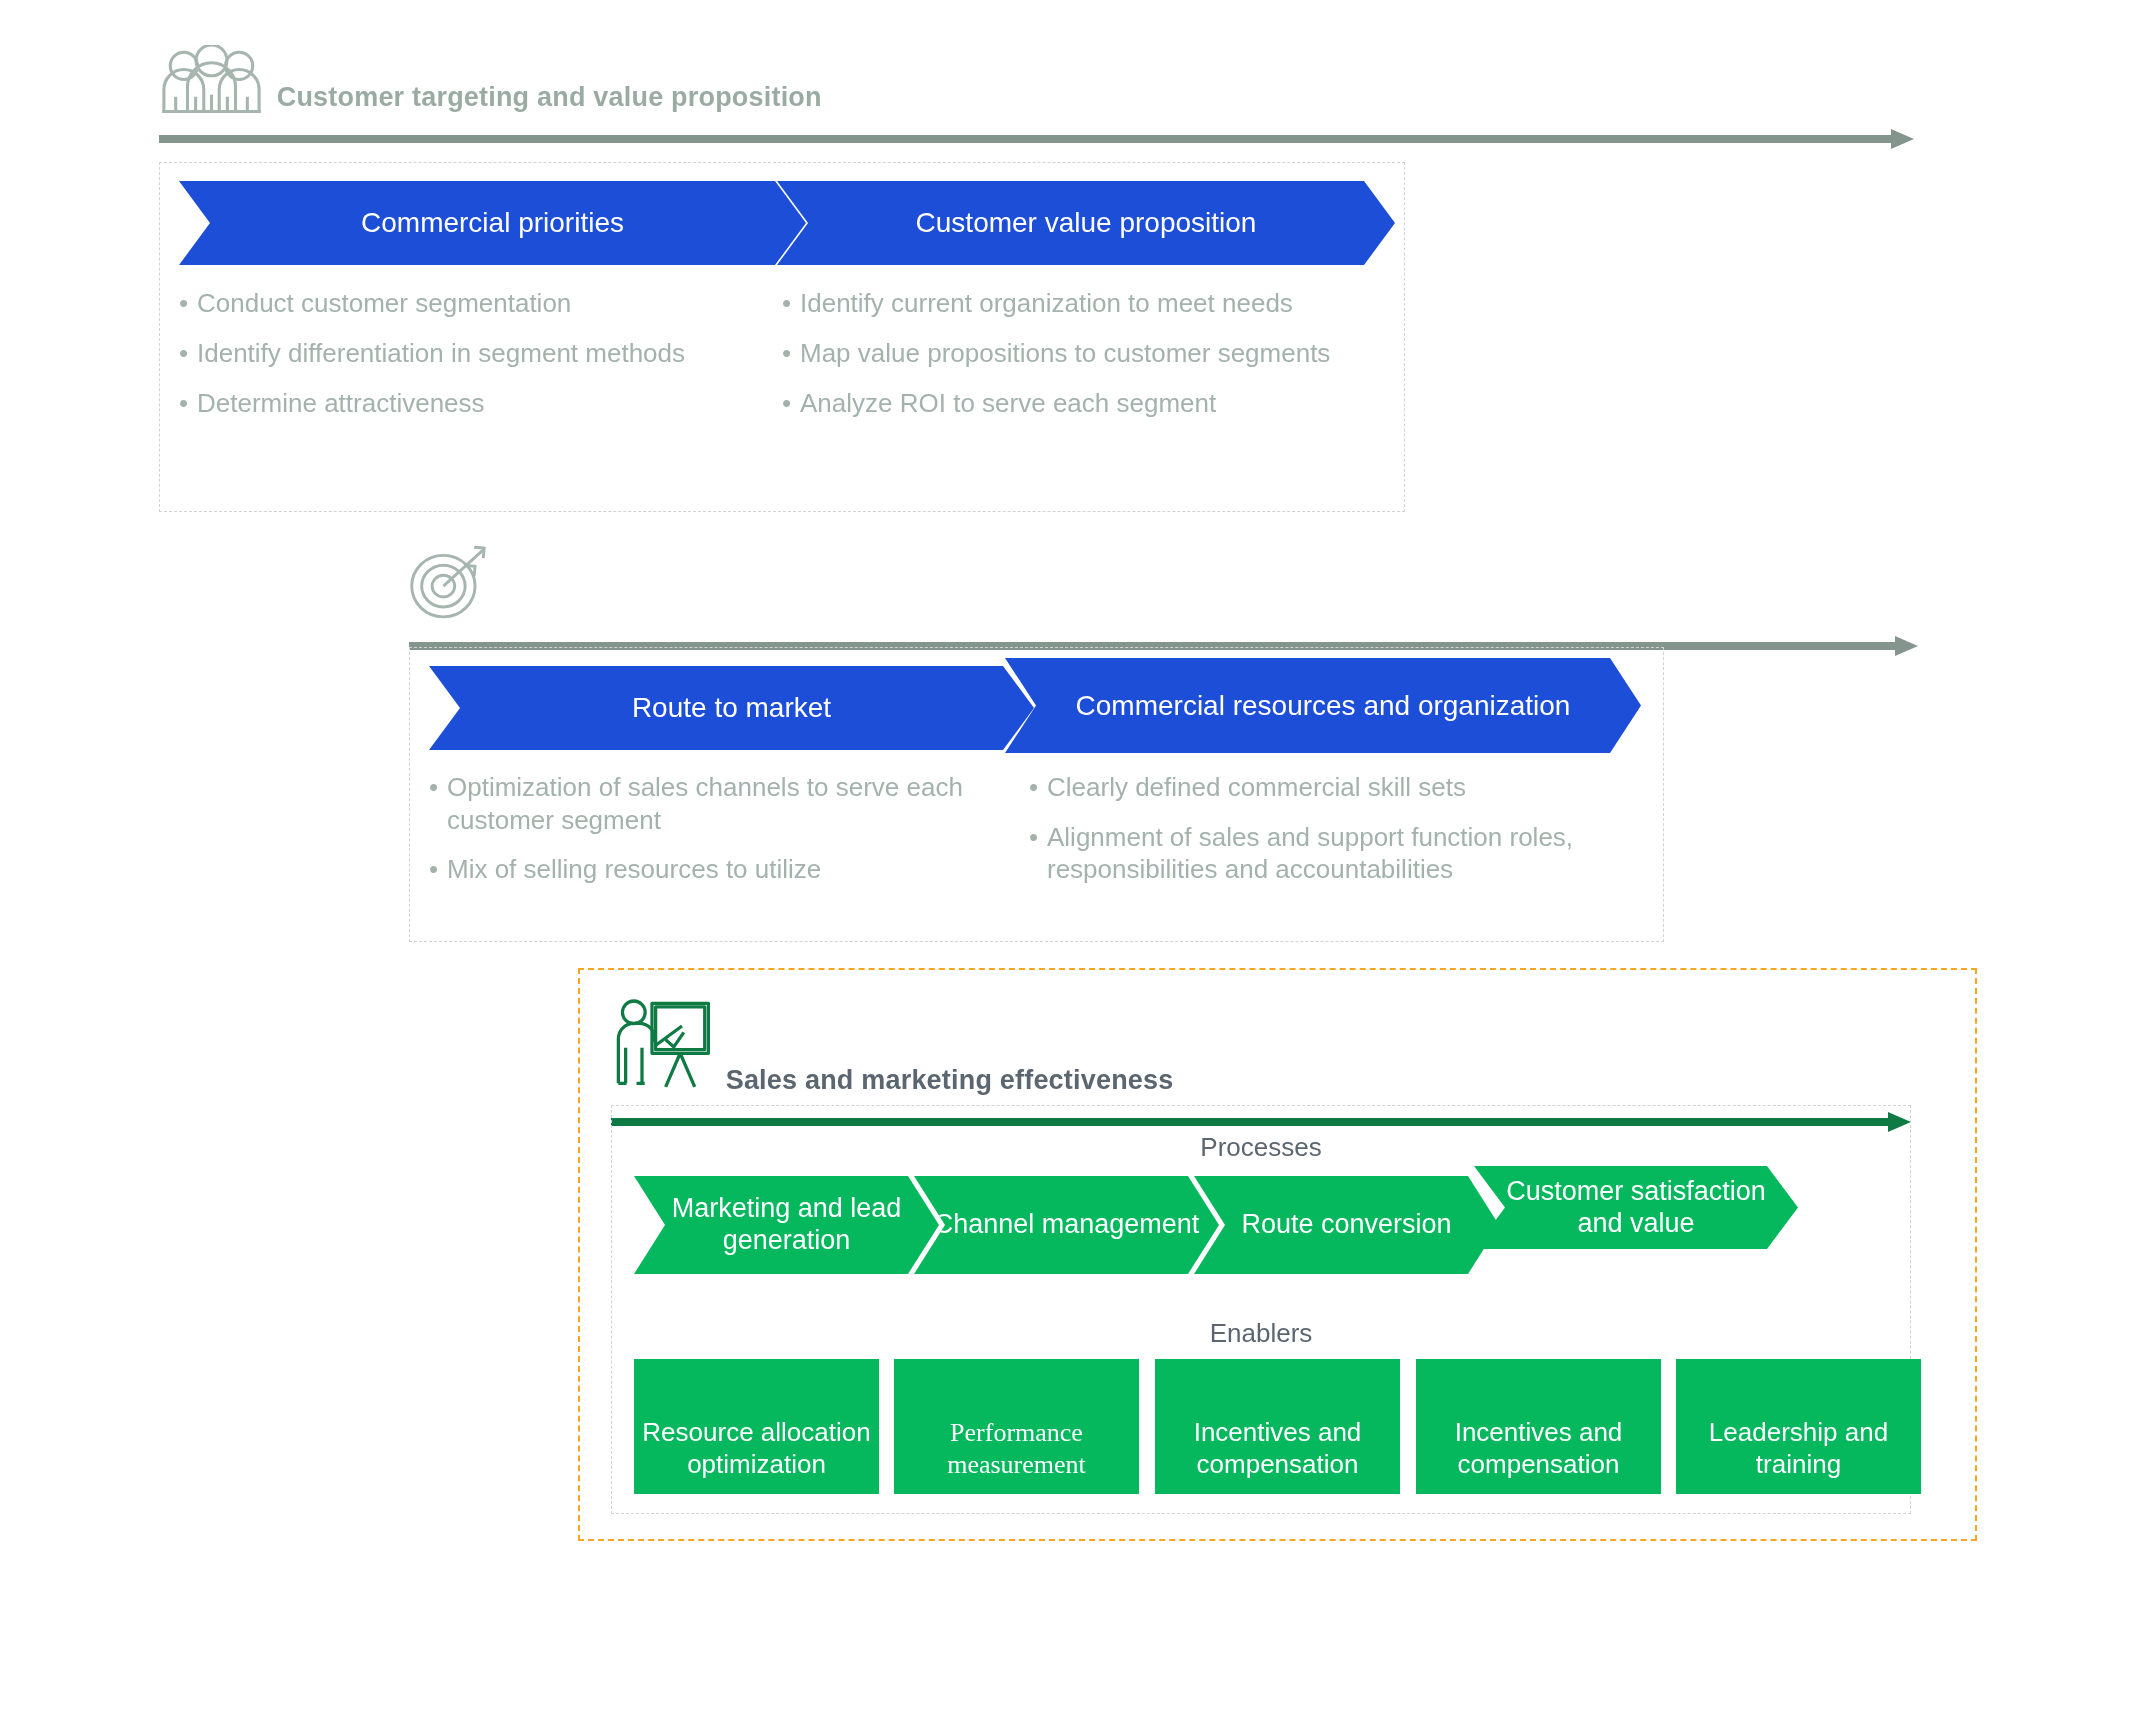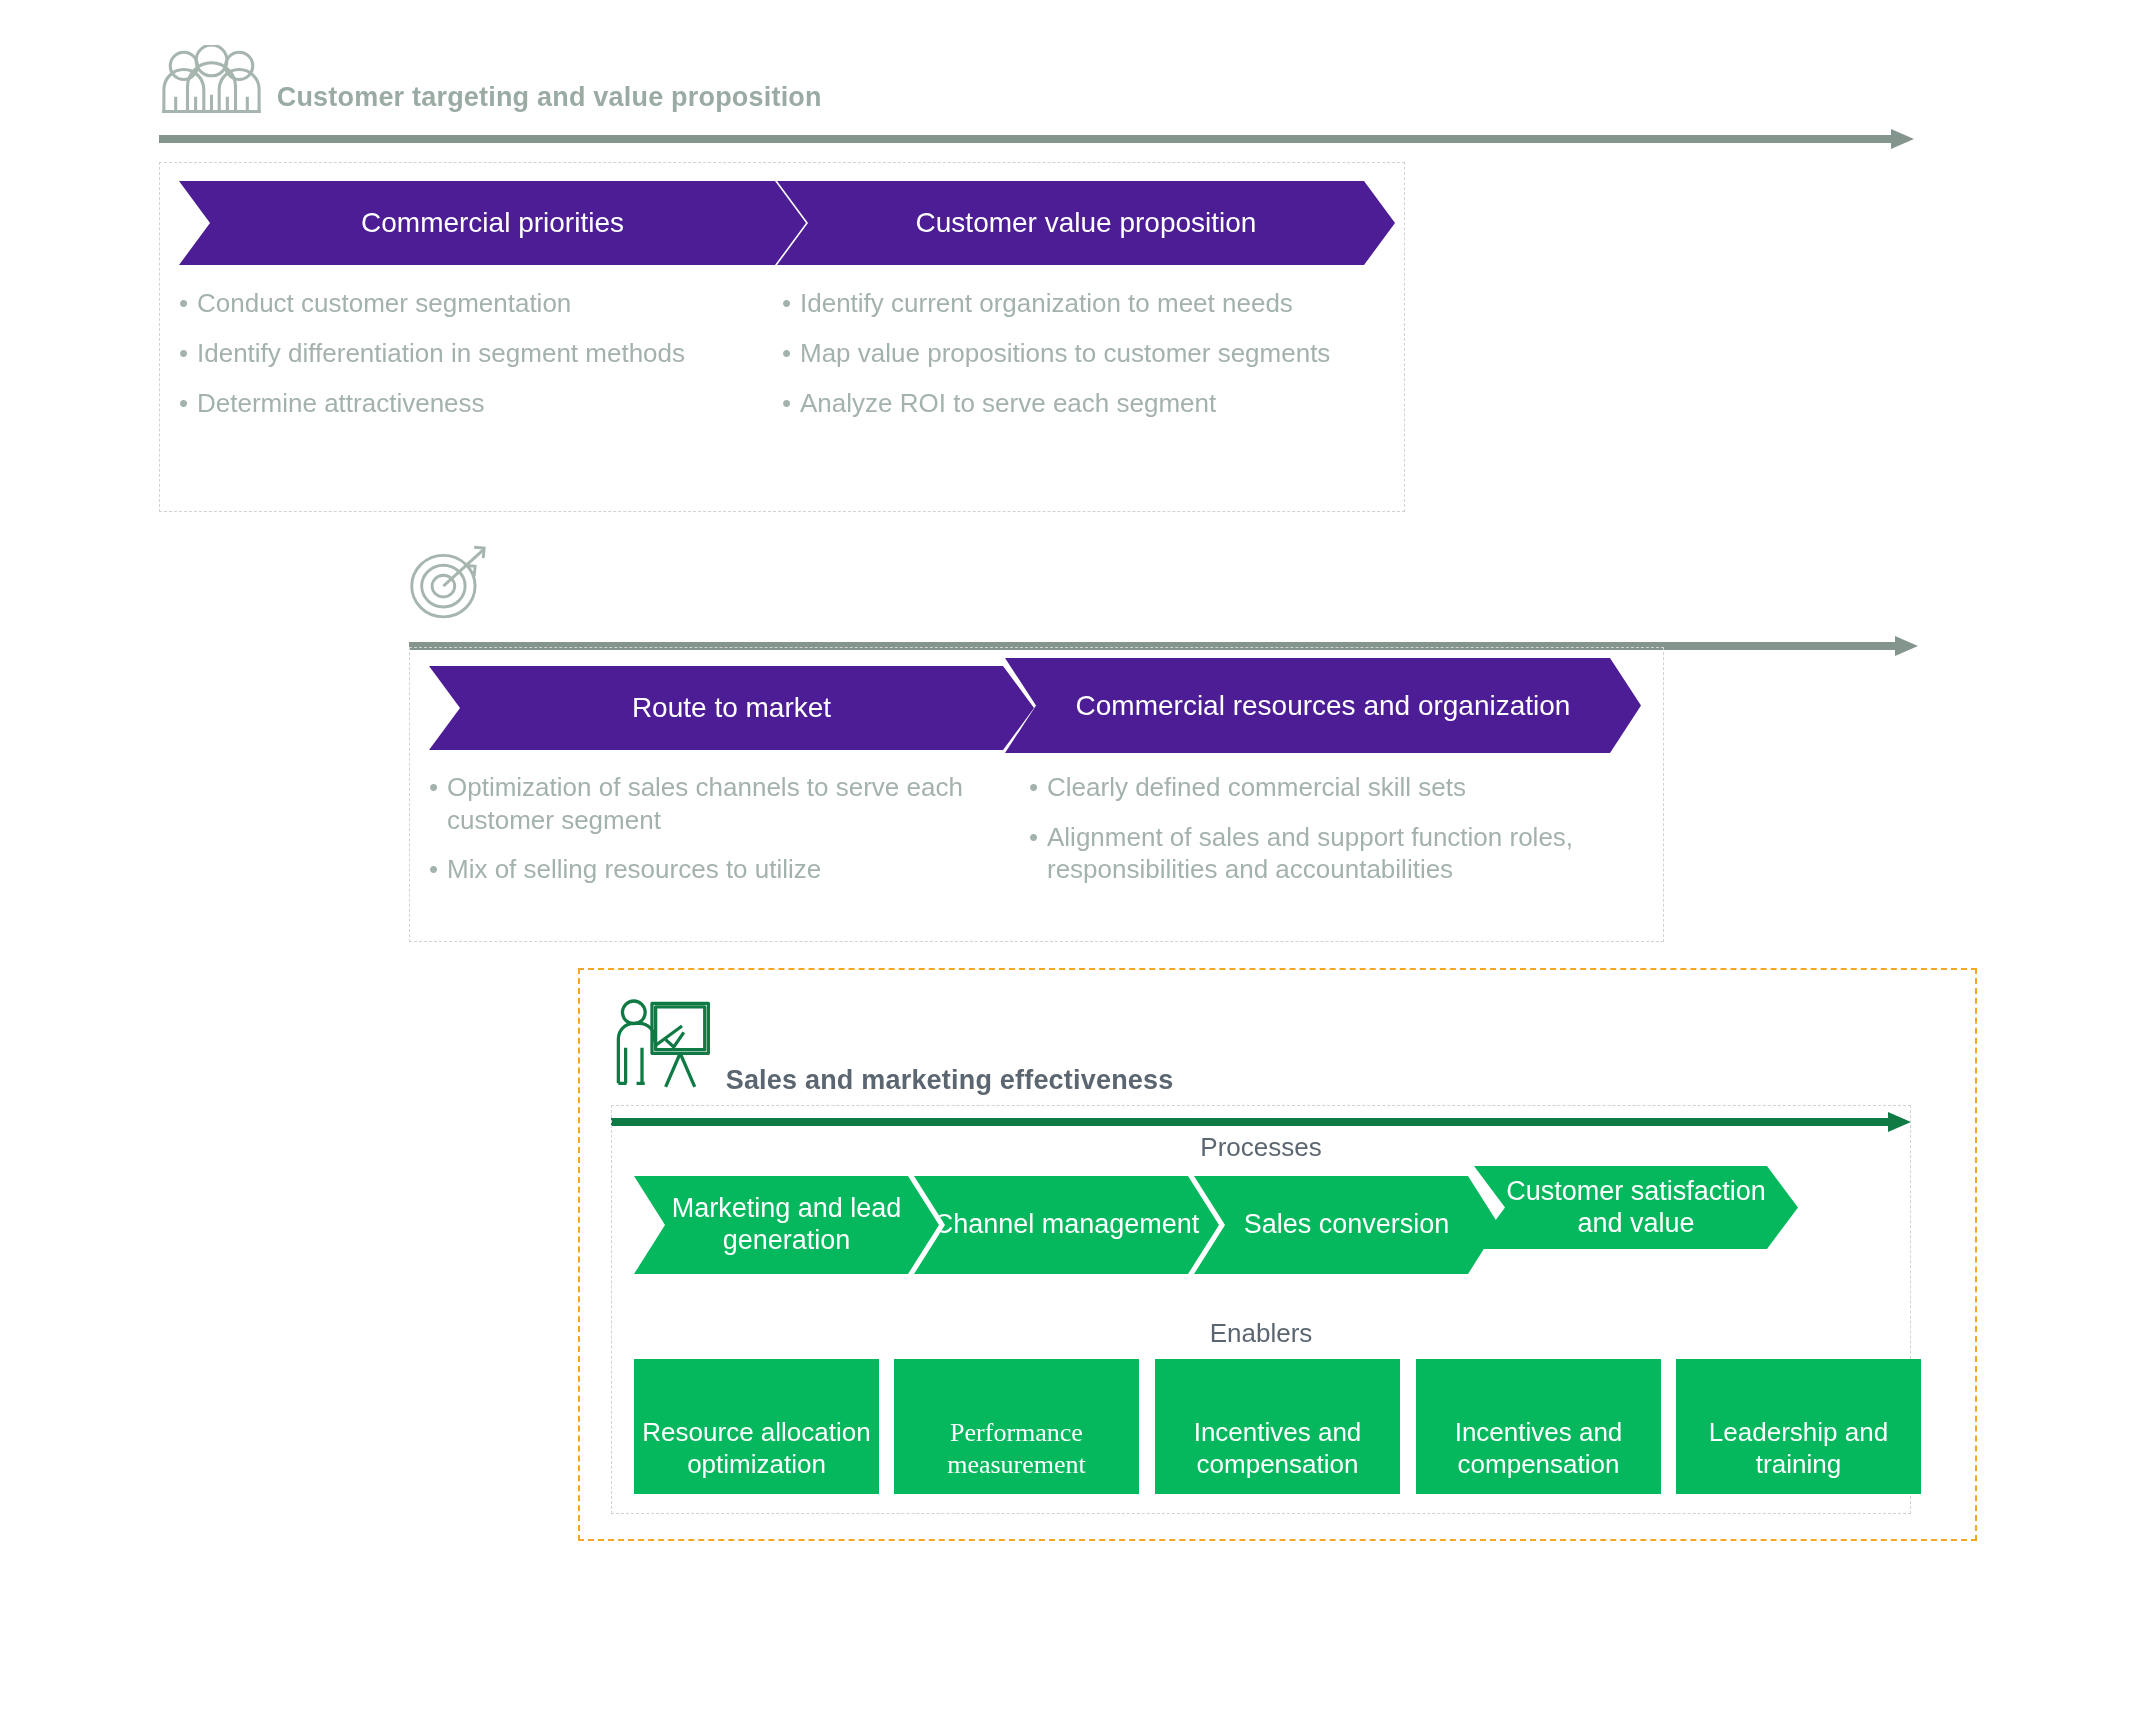--- a/index.html
+++ b/index.html
@@ -74,21 +74,21 @@
     align-items: center;
     justify-content: center;
     text-align: center;
     color: #ffffff;
     box-sizing: border-box;
     clip-path: polygon(0 0, calc(100% - 31px) 0, 100% 50%, calc(100% - 31px) 100%, 0 100%, 31px 50%);
   }
   .chev.first {
     clip-path: polygon(0 0, calc(100% - 31px) 0, 100% 50%, calc(100% - 31px) 100%, 0 100%, 31px 50%);
   }
-  .chev.grey { background: #4c1d95; }
+  .chev.grey { background: #1d4ed8; }
   .chev.green { background: #05b85e; }
   .chev span { display: block; line-height: 1.18; padding: 0 16.4px; }
 
   
   .bullets {
     position: absolute;
     color: #a4b2ac;
     font-size: 26px;
     line-height: 1.25;
   }
@@ -277,21 +277,21 @@
 
 <div class="sub-label" style="left:611px; top:1132px; width:1300px;">Processes</div>
 
 <div class="chev green first" style="left:634px; top:1176px; width:305px; height:98px; font-size:27px;">
   <span>Marketing and lead generation</span>
 </div>
 <div class="chev green" style="left:914px; top:1176px; width:305px; height:98px; font-size:27px;">
   <span>Channel management</span>
 </div>
 <div class="chev green" style="left:1194px; top:1176px; width:305px; height:98px; font-size:27px;">
-  <span>Sales conversion</span>
+  <span>Route conversion</span>
 </div>
 <div class="chev green" style="left:1474px; top:1166px; width:324px; height:83px; font-size:27px;">
   <span>Customer satisfaction and value</span>
 </div>
 
 <div class="sub-label" style="left:611px; top:1318px; width:1300px;">Enablers</div>
 
 <div class="ebox" style="left:634px; top:1359px; width:245px; height:135px; font-size:26px;">
   <span>Resource allocation optimization</span>
 </div>

